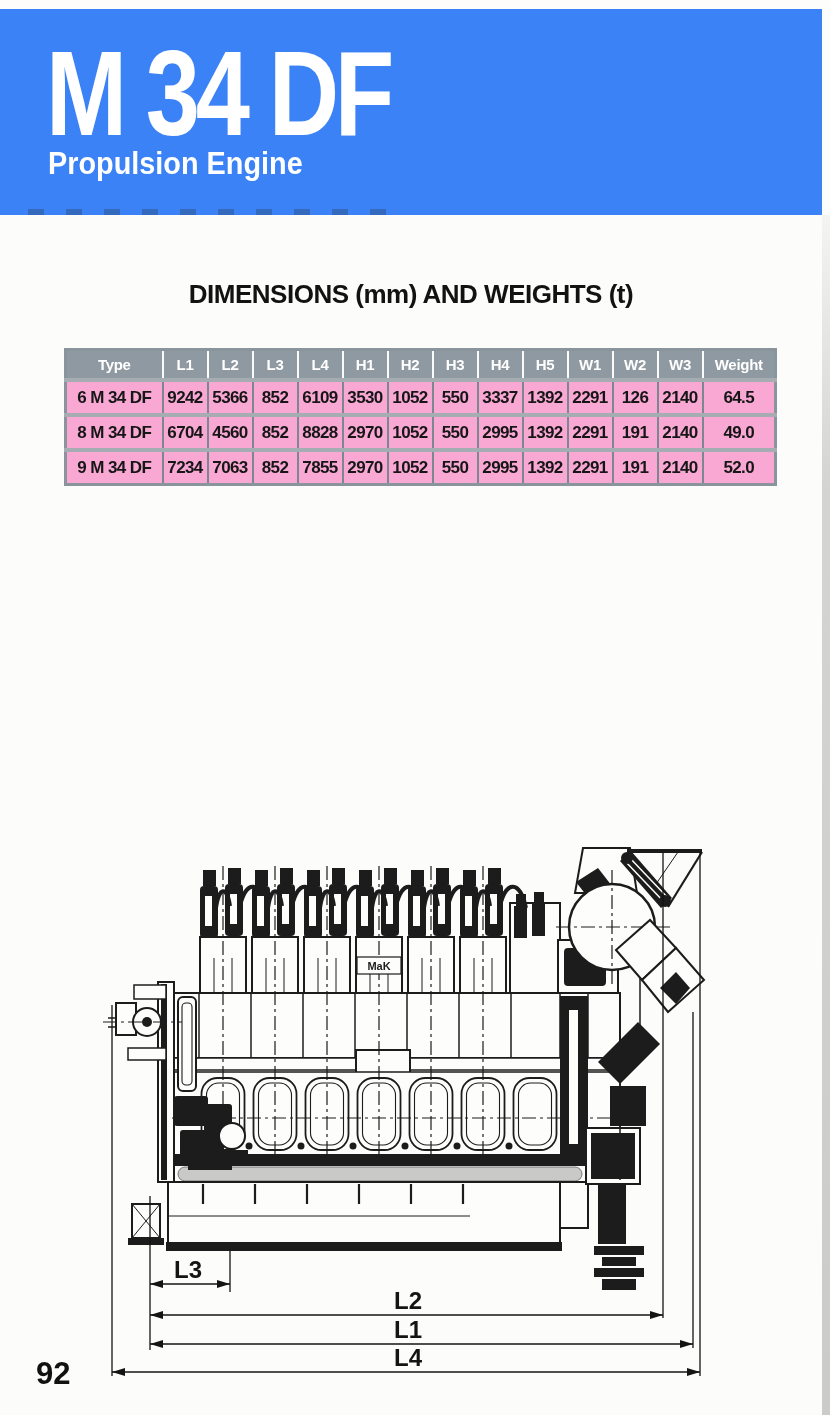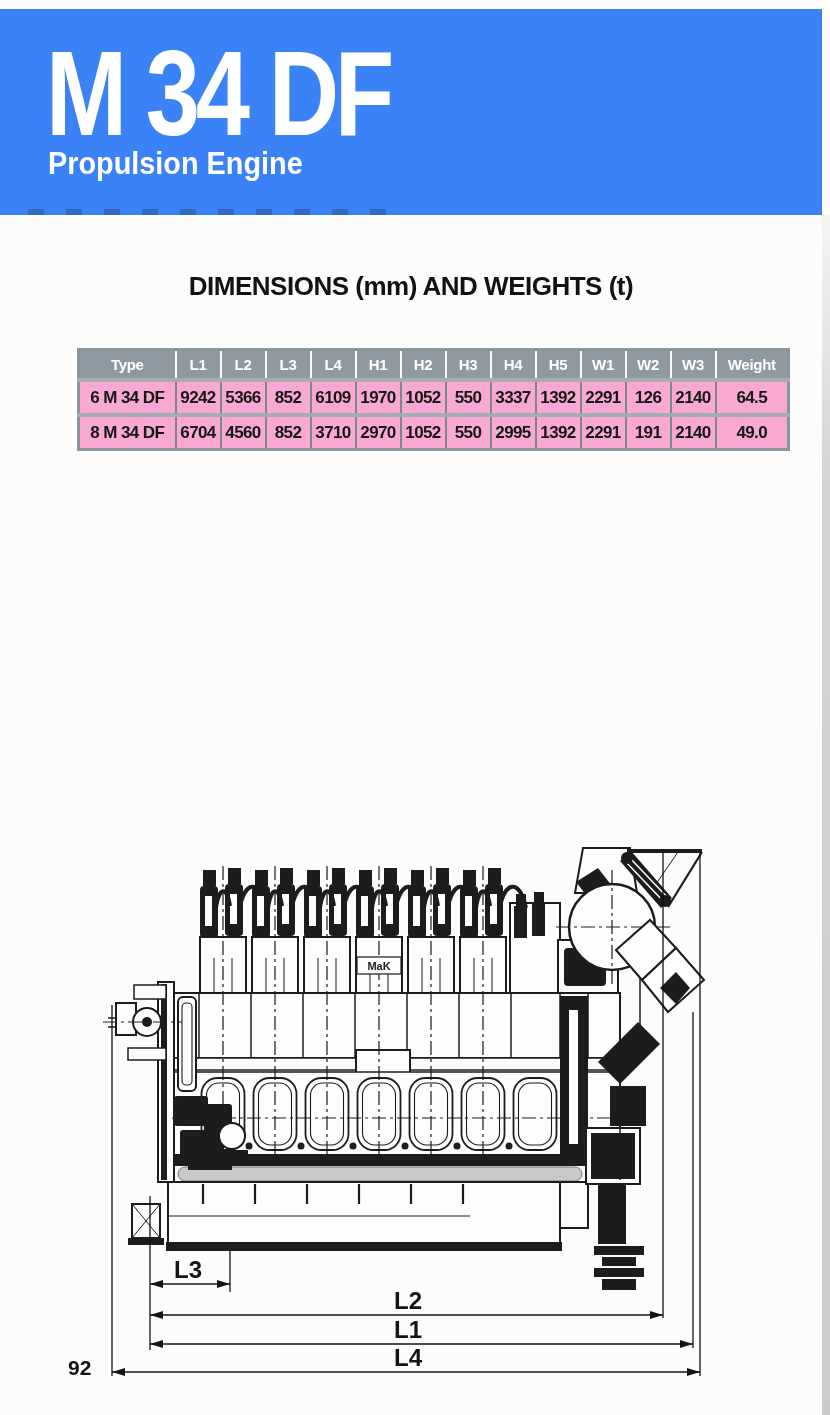--- a/index.html
+++ b/index.html
@@ -22,40 +22,40 @@
   }
   .band-artifact {
     position:absolute; left:28px; bottom:0; width:368px; height:6px;
     background:repeating-linear-gradient(90deg, rgba(35,50,60,.30) 0 16px, rgba(0,0,0,0) 16px 38px);
   }
   .right-strip {
     position:absolute; top:215px; right:0; width:8px; height:1200px;
     background:linear-gradient(180deg,#f4f4f2 0%,#d4d4d2 22%,#cbcbca 100%);
   }
   .section-title {
-    position:absolute; top:271px; left:0; width:822px; text-align:center;
+    position:absolute; top:279px; left:0; width:822px; text-align:center;
     font-size:26px; font-weight:bold; color:#121212; letter-spacing:-.5px;
   }
   table.dim-table {
-    position:absolute; top:348px; left:77px; width:710px;
+    position:absolute; top:348px; left:64px; width:710px;
     border-collapse:collapse; table-layout:fixed;
     border:3px solid #8a949c;
   }
   .dim-table th {
     background:#8f99a1; color:#fff; font-size:15px; font-weight:bold;
     height:27px; padding:0; border-left:2px solid #fbfbfa; letter-spacing:-.3px;
   }
   .dim-table th:first-child { border-left:none; }
   .dim-table td {
     background:#f9a8d4; color:#161616; font-size:17px; font-weight:bold;
     text-align:center; height:31px; padding:0; letter-spacing:-.6px;
     border-left:2px solid #7d878f; border-top:4px solid #a5adb2;
   }
   .dim-table td:first-child { border-left:none; }
-  .page-number { position:absolute; left:68px; top:1356px; font-size:21px; font-weight:bold; color:#111; }
+  .page-number { position:absolute; left:36px; top:1356px; font-size:31px; font-weight:bold; color:#111; }
 
   svg.drawing { position:absolute; left:0; top:815px; width:830px; height:600px; }
   .wh   { fill:#fdfdfc; stroke:#1c1c1c; }
   .fillk{ fill:#1c1c1c; stroke:none; }
   .ln   { stroke:#1c1c1c; stroke-width:1.5; fill:none; }
   .ln1  { stroke:#1c1c1c; stroke-width:1;   fill:none; }
   .ln2  { stroke:#1c1c1c; stroke-width:2.2; fill:none; }
   .arc  { stroke:#1c1c1c; stroke-width:4;   fill:none; }
   .cl   { stroke:#1c1c1c; stroke-width:1.2; fill:none; stroke-dasharray:14 4 3 4; }
   .dim  { stroke:#141414; stroke-width:1.6; fill:none; }
@@ -115,45 +115,61 @@
         <th>Weight</th>
       </tr>
     </thead>
     <tbody>
       <tr>
         <td>6 M 34 DF</td>
         <td>9242</td>
         <td>5366</td>
         <td>852</td>
         <td>6109</td>
-        <td>1970</td>
+        <td>3530</td>
         <td>1052</td>
         <td>550</td>
         <td>3337</td>
         <td>1392</td>
         <td>2291</td>
         <td>126</td>
         <td>2140</td>
         <td>64.5</td>
       </tr>
       <tr>
         <td>8 M 34 DF</td>
         <td>6704</td>
         <td>4560</td>
         <td>852</td>
-        <td>3710</td>
+        <td>8828</td>
         <td>2970</td>
         <td>1052</td>
         <td>550</td>
         <td>2995</td>
         <td>1392</td>
         <td>2291</td>
         <td>191</td>
         <td>2140</td>
         <td>49.0</td>
+      </tr>
+      <tr>
+        <td>9 M 34 DF</td>
+        <td>7234</td>
+        <td>7063</td>
+        <td>852</td>
+        <td>7855</td>
+        <td>2970</td>
+        <td>1052</td>
+        <td>550</td>
+        <td>2995</td>
+        <td>1392</td>
+        <td>2291</td>
+        <td>191</td>
+        <td>2140</td>
+        <td>52.0</td>
       </tr>
     </tbody>
   </table>
 
   <svg class="drawing" viewBox="0 815 830 600">
     <defs>
       <g id="vg">
         <rect x="3" y="870" width="13" height="16" class="fillk"></rect>
         <rect x="28" y="868" width="13" height="16" class="fillk"></rect>
         <rect x="0" y="886" width="18" height="52" rx="4" class="fillk"></rect>

